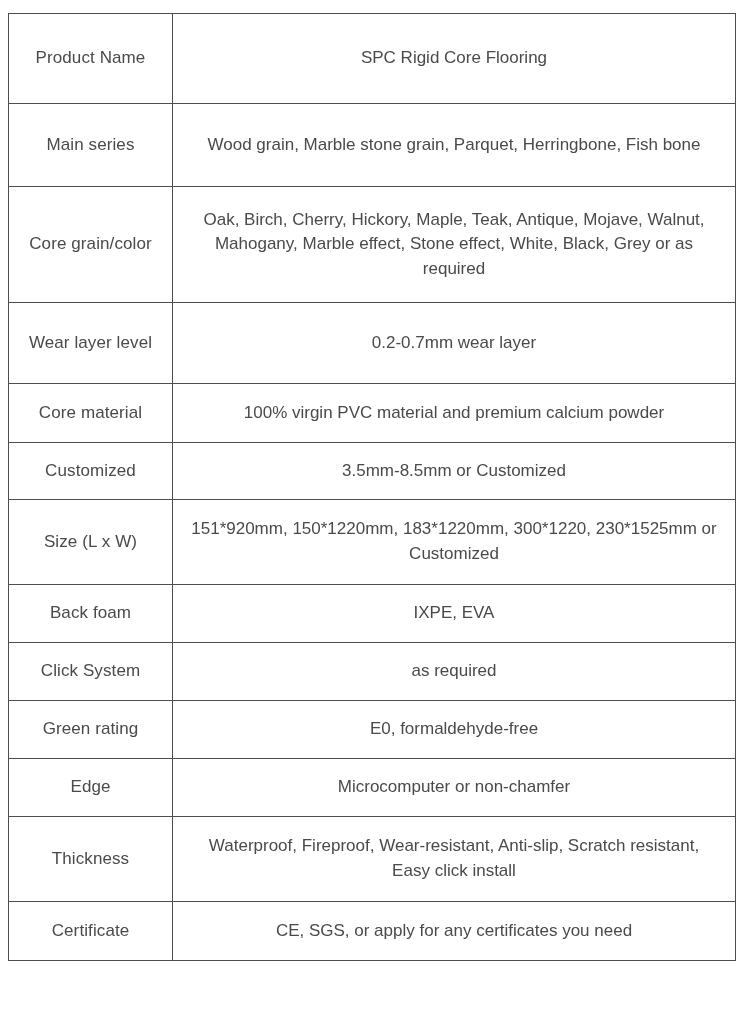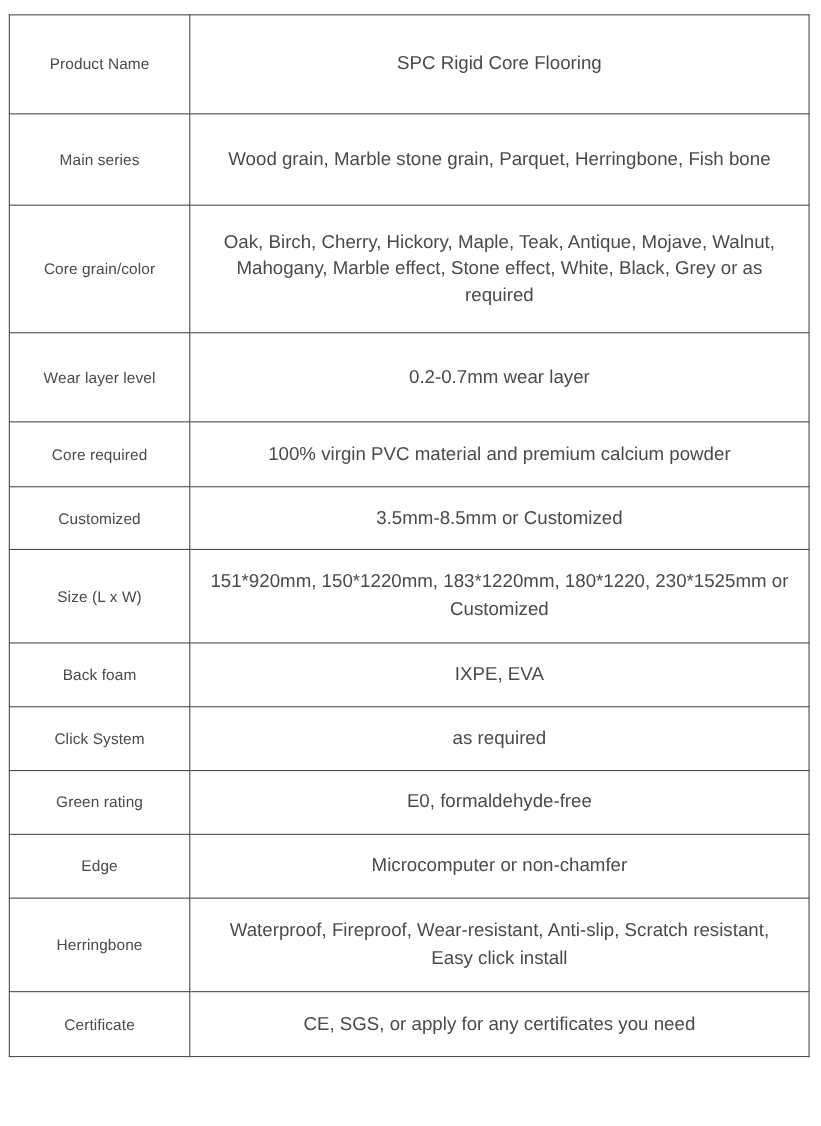--- a/index.html
+++ b/index.html
@@ -39,21 +39,21 @@
     vertical-align: middle;
     text-align: center;
     font-size: 17px;
     line-height: 1.45;
     color: #4a4a4a;
     background: #ffffff;
   }
 
   .spec-table td.label-cell {
     width: 147px;
-    font-size: 14px;
+    font-size: 17px;
     letter-spacing: 0.1px;
   }
 
   .spec-table td.value-cell {
     font-size: 17px;
     padding-left: 16px;
     padding-right: 16px;
   }
 
   
@@ -94,32 +94,32 @@
         <td class="label-cell">Core grain/color</td>
         <td class="value-cell">Oak, Birch, Cherry, Hickory, Maple, Teak, Antique, Mojave, Walnut, Mahogany, Marble effect, Stone effect, White, Black, Grey or as required</td>
       </tr>
 
       <tr data-row="4">
         <td class="label-cell">Wear layer level</td>
         <td class="value-cell">0.2-0.7mm wear layer</td>
       </tr>
 
       <tr data-row="5">
-        <td class="label-cell">Core required</td>
+        <td class="label-cell">Core material</td>
         <td class="value-cell">100% virgin PVC material and premium calcium powder</td>
       </tr>
 
       <tr data-row="6">
         <td class="label-cell">Customized</td>
         <td class="value-cell">3.5mm-8.5mm or Customized</td>
       </tr>
 
       <tr data-row="7">
         <td class="label-cell">Size (L x W)</td>
-        <td class="value-cell">151*920mm, 150*1220mm, 183*1220mm, 180*1220, 230*1525mm or Customized</td>
+        <td class="value-cell">151*920mm, 150*1220mm, 183*1220mm, 300*1220, 230*1525mm or Customized</td>
       </tr>
 
       <tr data-row="8">
         <td class="label-cell">Back foam</td>
         <td class="value-cell">IXPE, EVA</td>
       </tr>
 
       <tr data-row="9">
         <td class="label-cell">Click System</td>
         <td class="value-cell">as required</td>
@@ -129,21 +129,21 @@
         <td class="label-cell">Green rating</td>
         <td class="value-cell">E0, formaldehyde-free</td>
       </tr>
 
       <tr data-row="11">
         <td class="label-cell">Edge</td>
         <td class="value-cell">Microcomputer or non-chamfer</td>
       </tr>
 
       <tr data-row="12">
-        <td class="label-cell">Herringbone</td>
+        <td class="label-cell">Thickness</td>
         <td class="value-cell">Waterproof, Fireproof, Wear-resistant, Anti-slip, Scratch resistant, Easy click install</td>
       </tr>
 
       <tr data-row="13">
         <td class="label-cell">Certificate</td>
         <td class="value-cell">CE, SGS, or apply for any certificates you need</td>
       </tr>
 
     </tbody>
   </table>

